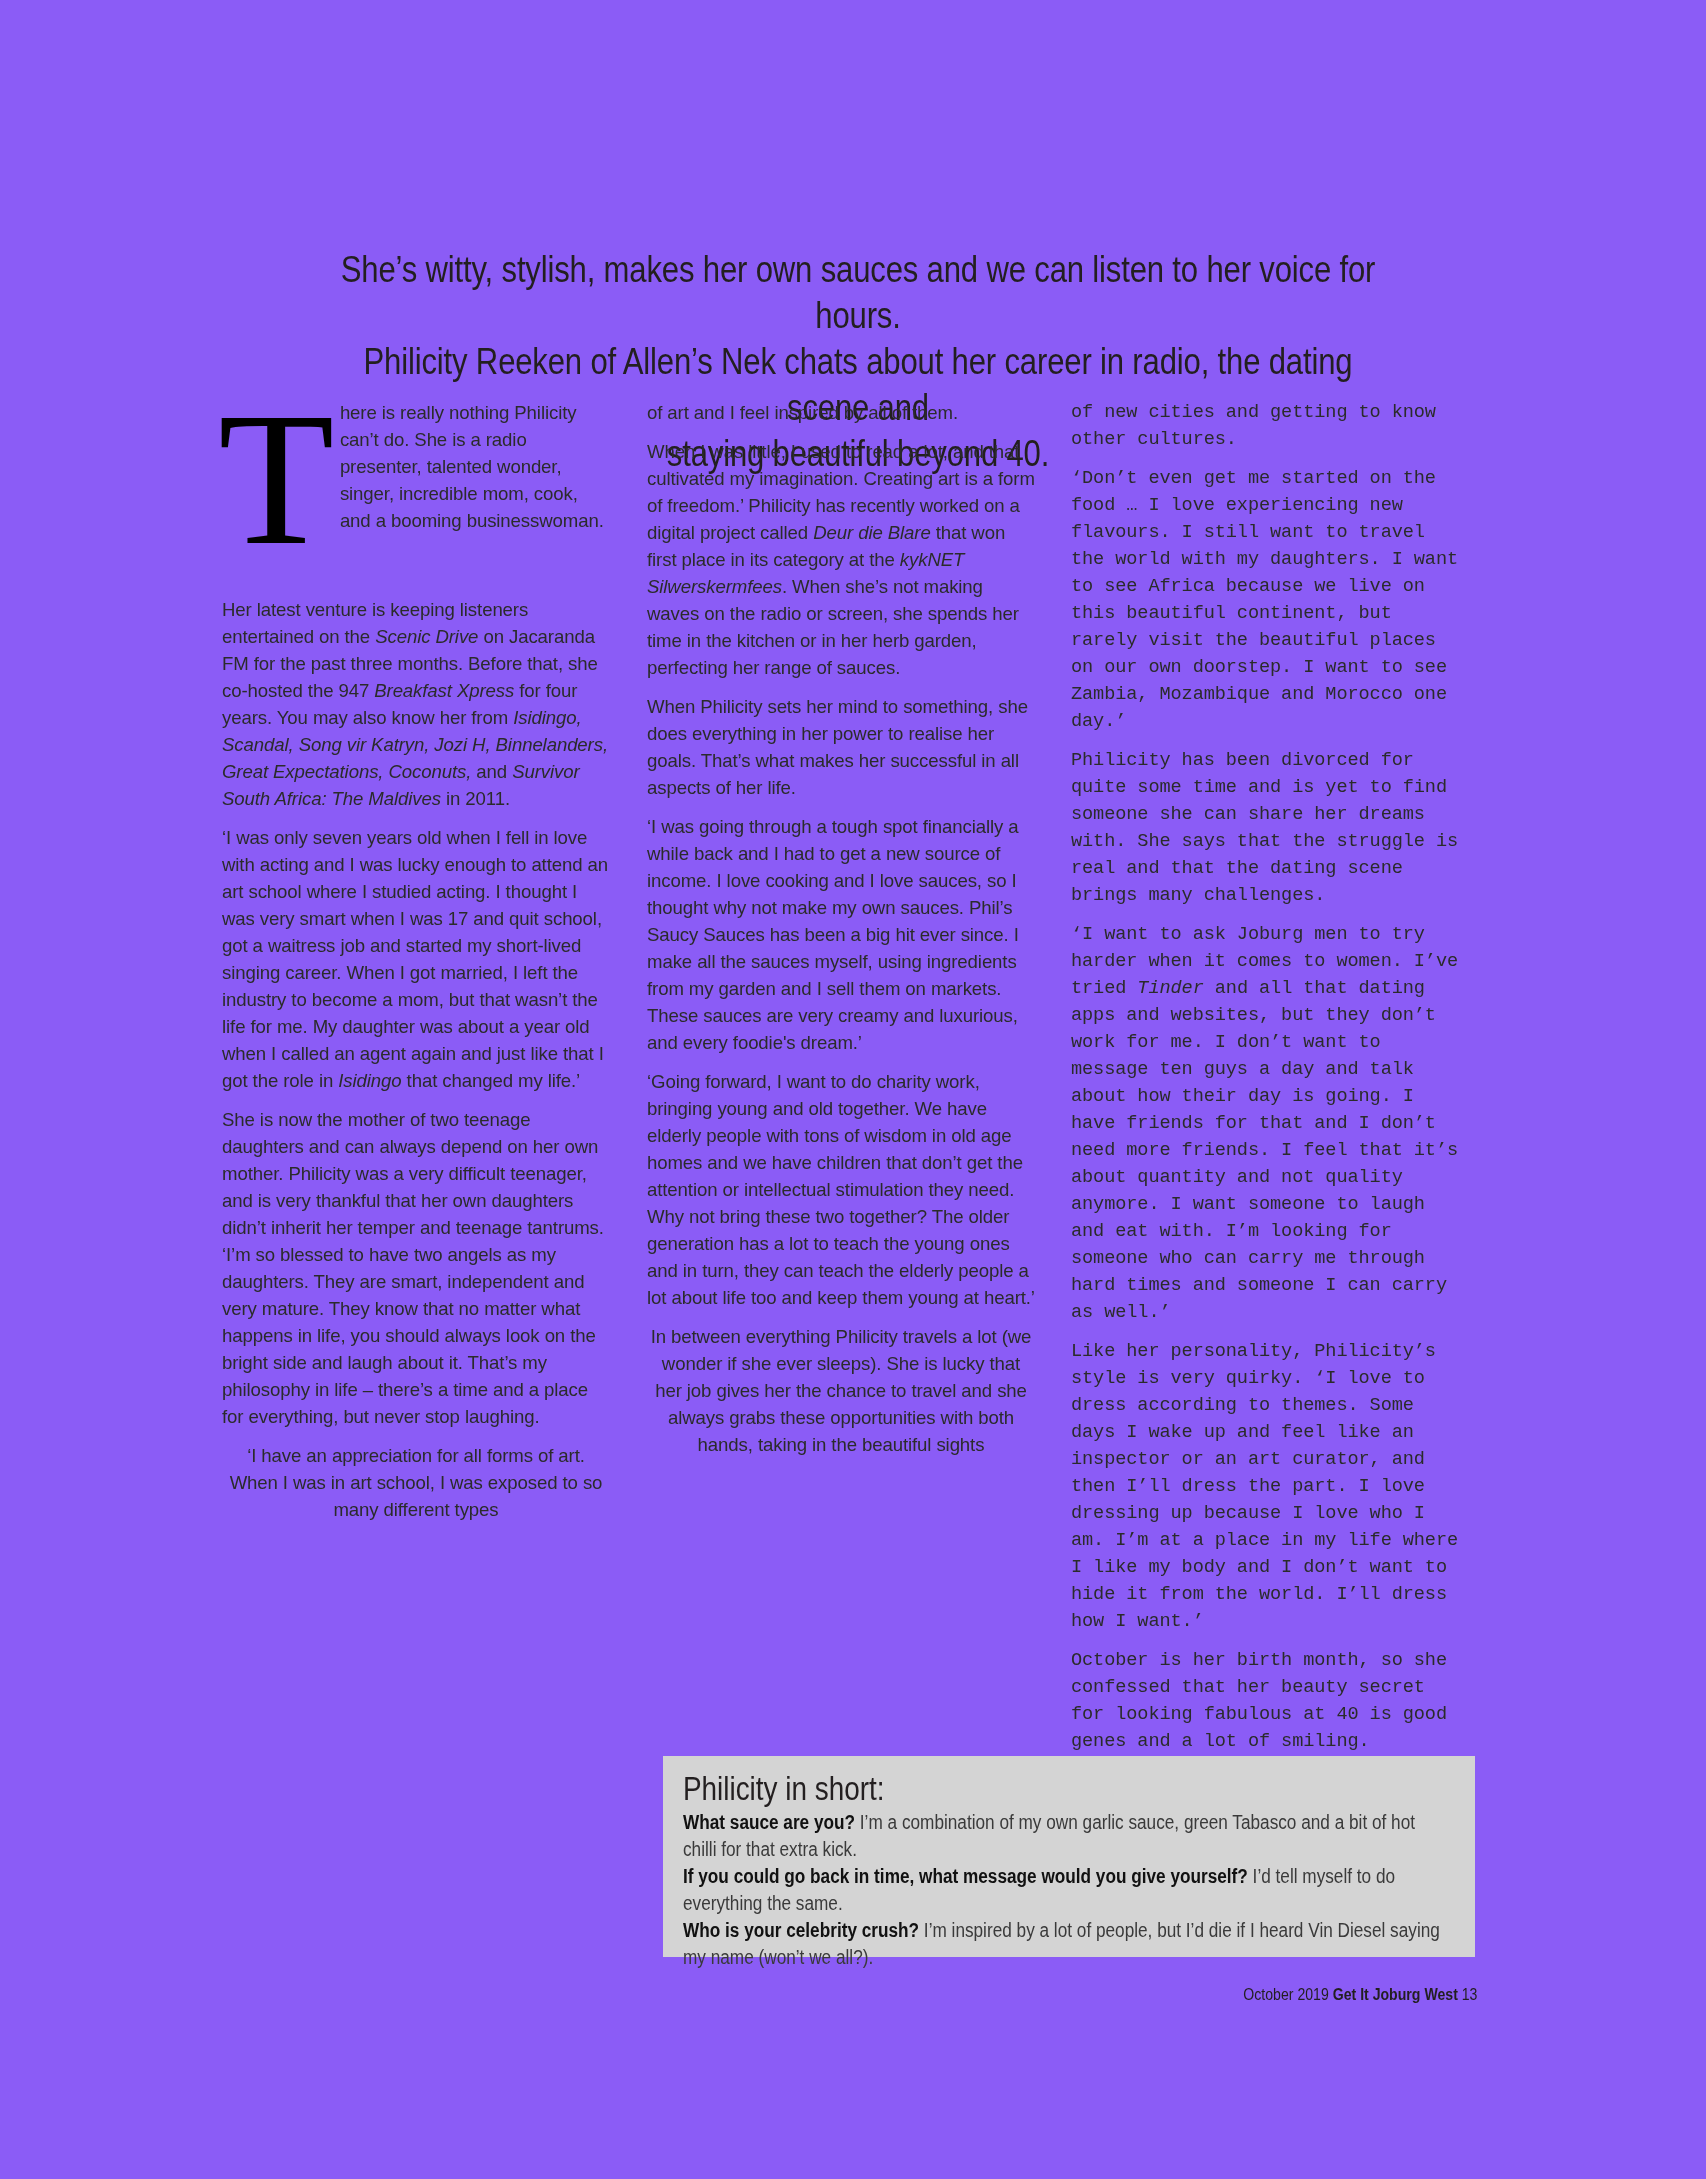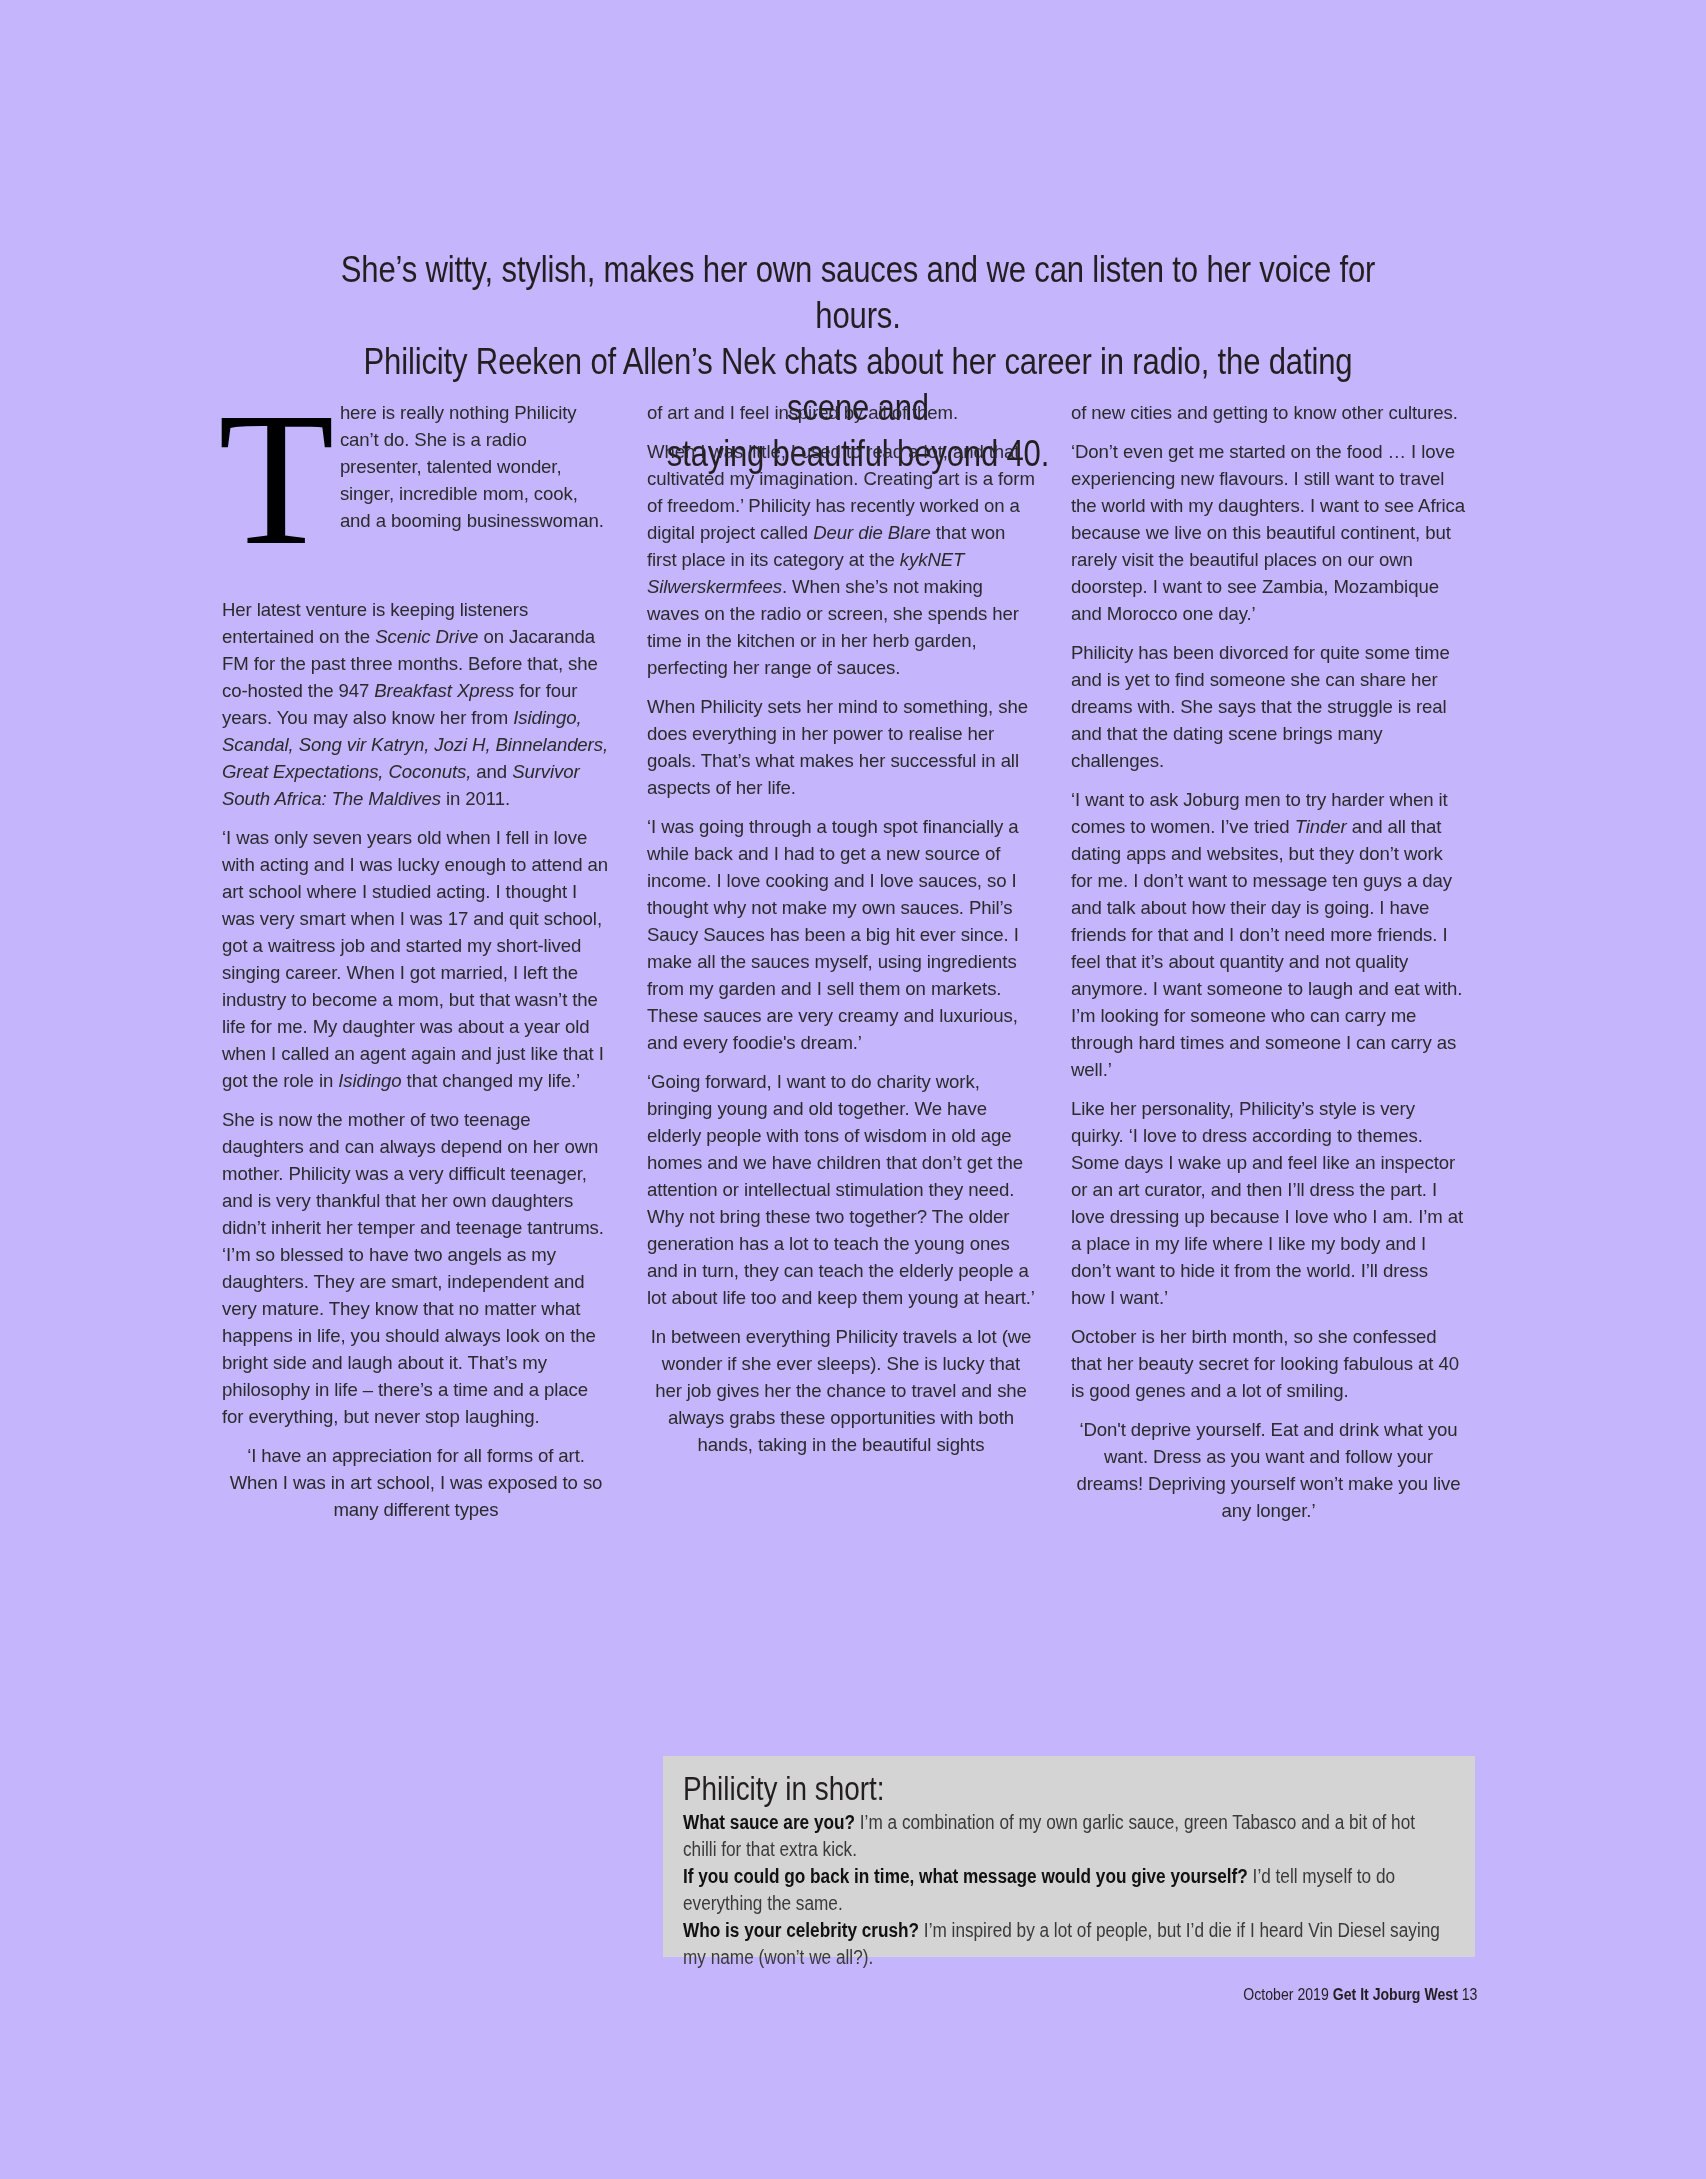--- a/index.html
+++ b/index.html
@@ -14,21 +14,21 @@
     color: #231f20;
     position: relative;
     overflow: hidden;
   }
 
   .page {
     position: absolute;
     left: 0; top: 0;
     width: 1706px;
     height: 2179px;
-    background: #c4b5fd;
+    background: #8b5cf6;
   }
 
   
   .headline {
     position: absolute;
     left: 226px;
     top: 247px;
     width: 1264px;
     text-align: center;
     font-family: "Liberation Sans", sans-serif;
@@ -54,21 +54,21 @@
     top: 0;
     width: 388px;
     font-family: "Liberation Sans", sans-serif;
     font-size: 18.6px;
     line-height: 27px;
     color: #2b2b2b;
     letter-spacing: -0.1px;
   }
   .col-1 { left: 0px; }
   .col-2 { left: 425px; }
-  .col-3 { left: 849px; width: 395px; }
+  .col-3 { left: 849px; width: 395px; font-family: Liberation Mono, monospace; }
 
   .col p {
     margin: 0 0 12px 0;
     text-align: left;
   }
   .col p:last-child { margin-bottom: 0; text-align: center; }
 
   .col em, .col i {
     font-style: italic;
   }

